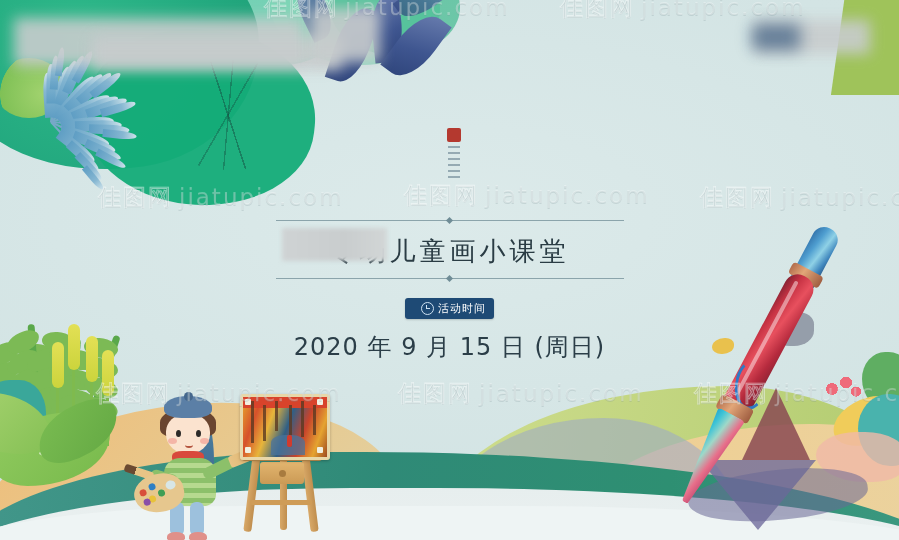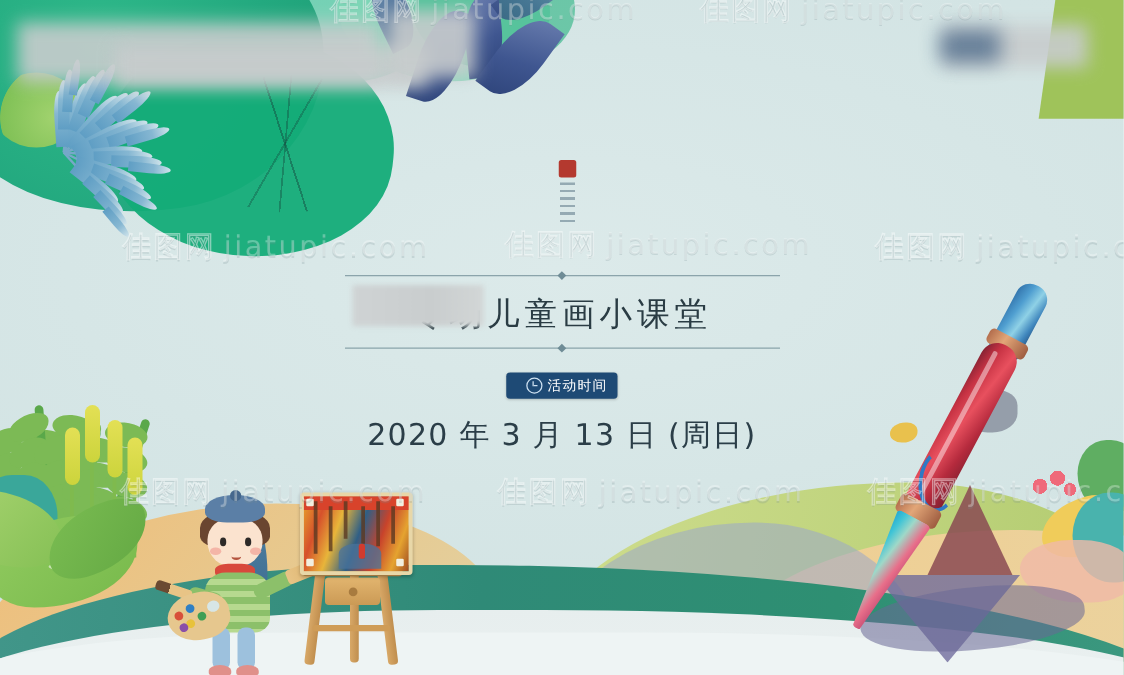--- a/index.html
+++ b/index.html
@@ -672,21 +672,21 @@
     <div class="rule bot"></div>
     <div class="rule-diamond bot"></div>
   </div>
   <div class="redact"></div>
 
   <div class="datewrap">
     <div class="badge">
       <span class="clock"></span>
       <span>活动时间</span>
     </div>
-    <div class="dateline">2020 年 3 月 13 日 (周日)</div>
+    <div class="dateline">2020 年 9 月 15 日 (周日)</div>
   </div>
 
   <div>
     <div class="wm wm7"><span class="cn">佳图网</span><span>jiatupic.com</span></div>
     <div class="wm wm8"><span class="cn">佳图网</span><span>jiatupic.com</span></div>
     <div class="wm wm1"><span class="cn">佳图网</span><span>jiatupic.com</span></div>
     <div class="wm wm2"><span class="cn">佳图网</span><span>jiatupic.com</span></div>
     <div class="wm wm3"><span class="cn">佳图网</span><span>jiatupic.com</span></div>
     <div class="wm wm4"><span class="cn">佳图网</span><span>jiatupic.com</span></div>
     <div class="wm wm5"><span class="cn">佳图网</span><span>jiatupic.com</span></div>

